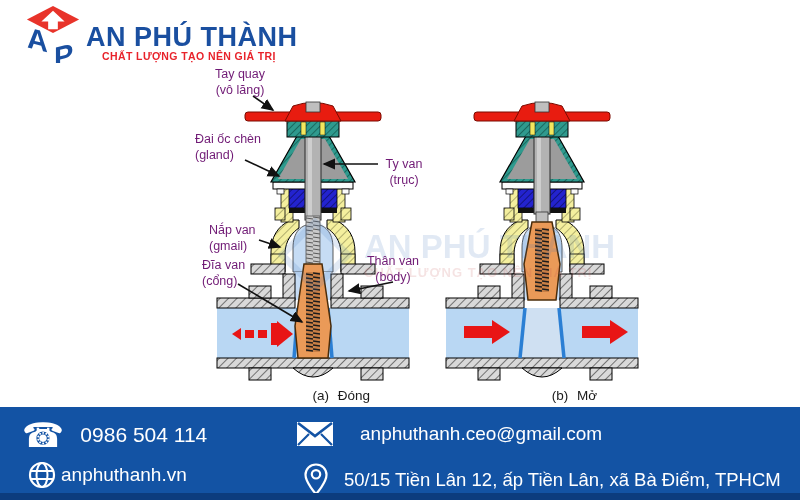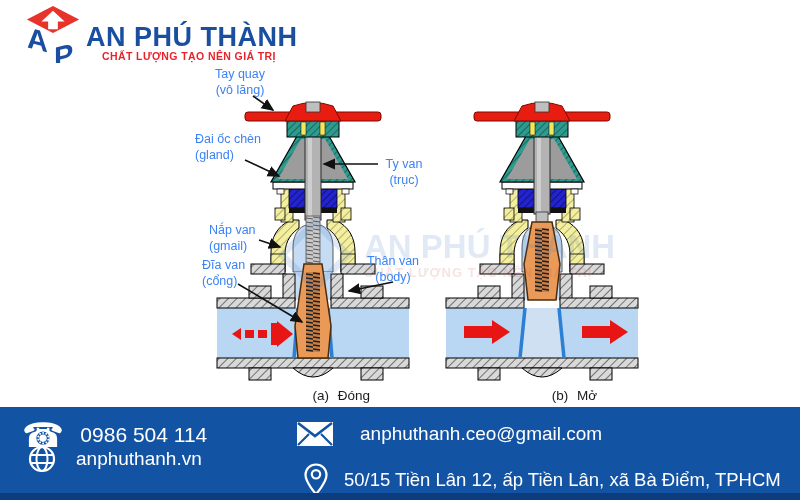--- a/index.html
+++ b/index.html
@@ -11,21 +11,21 @@
   .brand{position:absolute;left:86px;top:22px;font-size:27px;font-weight:800;
          color:#1a4fa0;letter-spacing:.5px;white-space:nowrap;}
   .tagline{position:absolute;left:102px;top:50px;font-size:10.5px;font-weight:700;
          color:#e8232b;letter-spacing:.4px;white-space:nowrap;}
   
   .valve-svg{position:absolute;width:224px;height:292px;z-index:2;}
   .wm{position:absolute;left:278px;top:218px;width:440px;z-index:3;opacity:.15;
       display:flex;align-items:center;gap:12px;pointer-events:none;}
   .wm-text1{font-size:33px;font-weight:800;color:#3f74bd;white-space:nowrap;line-height:1.05;}
   .wm-text2{font-size:13px;font-weight:700;color:#c04848;letter-spacing:1px;white-space:nowrap;}
-  .dlabel{position:absolute;z-index:6;font-size:12.5px;color:#3b82f6;line-height:1.3;}
+  .dlabel{position:absolute;z-index:6;font-size:12.5px;color:#701a75;line-height:1.3;}
   .dlabel div{white-space:nowrap;}
   .caption{position:absolute;z-index:6;font-size:13.5px;color:#1b1b1b;word-spacing:5px;
            width:110px;text-align:right;}
   #arrow-overlay{position:absolute;left:0;top:0;z-index:5;pointer-events:none;}
   
   .footer{position:absolute;left:0;top:407px;width:800px;height:93px;background:#1353a4;}
   .footer-strip{position:absolute;left:0;bottom:0;width:800px;height:7px;background:#0c3c7e;}
   .frow{position:absolute;display:flex;align-items:center;color:#fff;}
   .ficon{display:flex;align-items:center;justify-content:center;}
   .ftext{font-weight:400;white-space:nowrap;}
@@ -259,21 +259,21 @@
   <div class="caption" style="left:260px;top:388px">(a) Đóng</div>
   <div class="caption" style="left:487px;top:388px">(b) Mở</div>
 
   <div class="footer">
 
     <div class="frow" style="left:22px;top:11px;gap:16px">
       <span class="ficon phone-glyph">☎</span>
       <span class="ftext" style="font-size:21px">0986 504 114</span>
     </div>
 
-    <div class="frow" style="left:28px;top:38px;gap:20px">
+    <div class="frow" style="left:28px;top:54px;gap:5px">
       <svg width="28" height="28" viewBox="0 0 28 28" class="ficon">
         <circle cx="14" cy="14" r="12" fill="none" stroke="#fff" stroke-width="2.2"></circle>
         <ellipse cx="14" cy="14" rx="5.5" ry="12" fill="none" stroke="#fff" stroke-width="2"></ellipse>
         <line x1="2" y1="10" x2="26" y2="10" stroke="#fff" stroke-width="2"></line>
         <line x1="2" y1="18" x2="26" y2="18" stroke="#fff" stroke-width="2"></line>
       </svg>
       <span class="ftext" style="font-size:19px">anphuthanh.vn</span>
     </div>
 
     <div class="frow" style="left:296px;top:14px;gap:26px">

